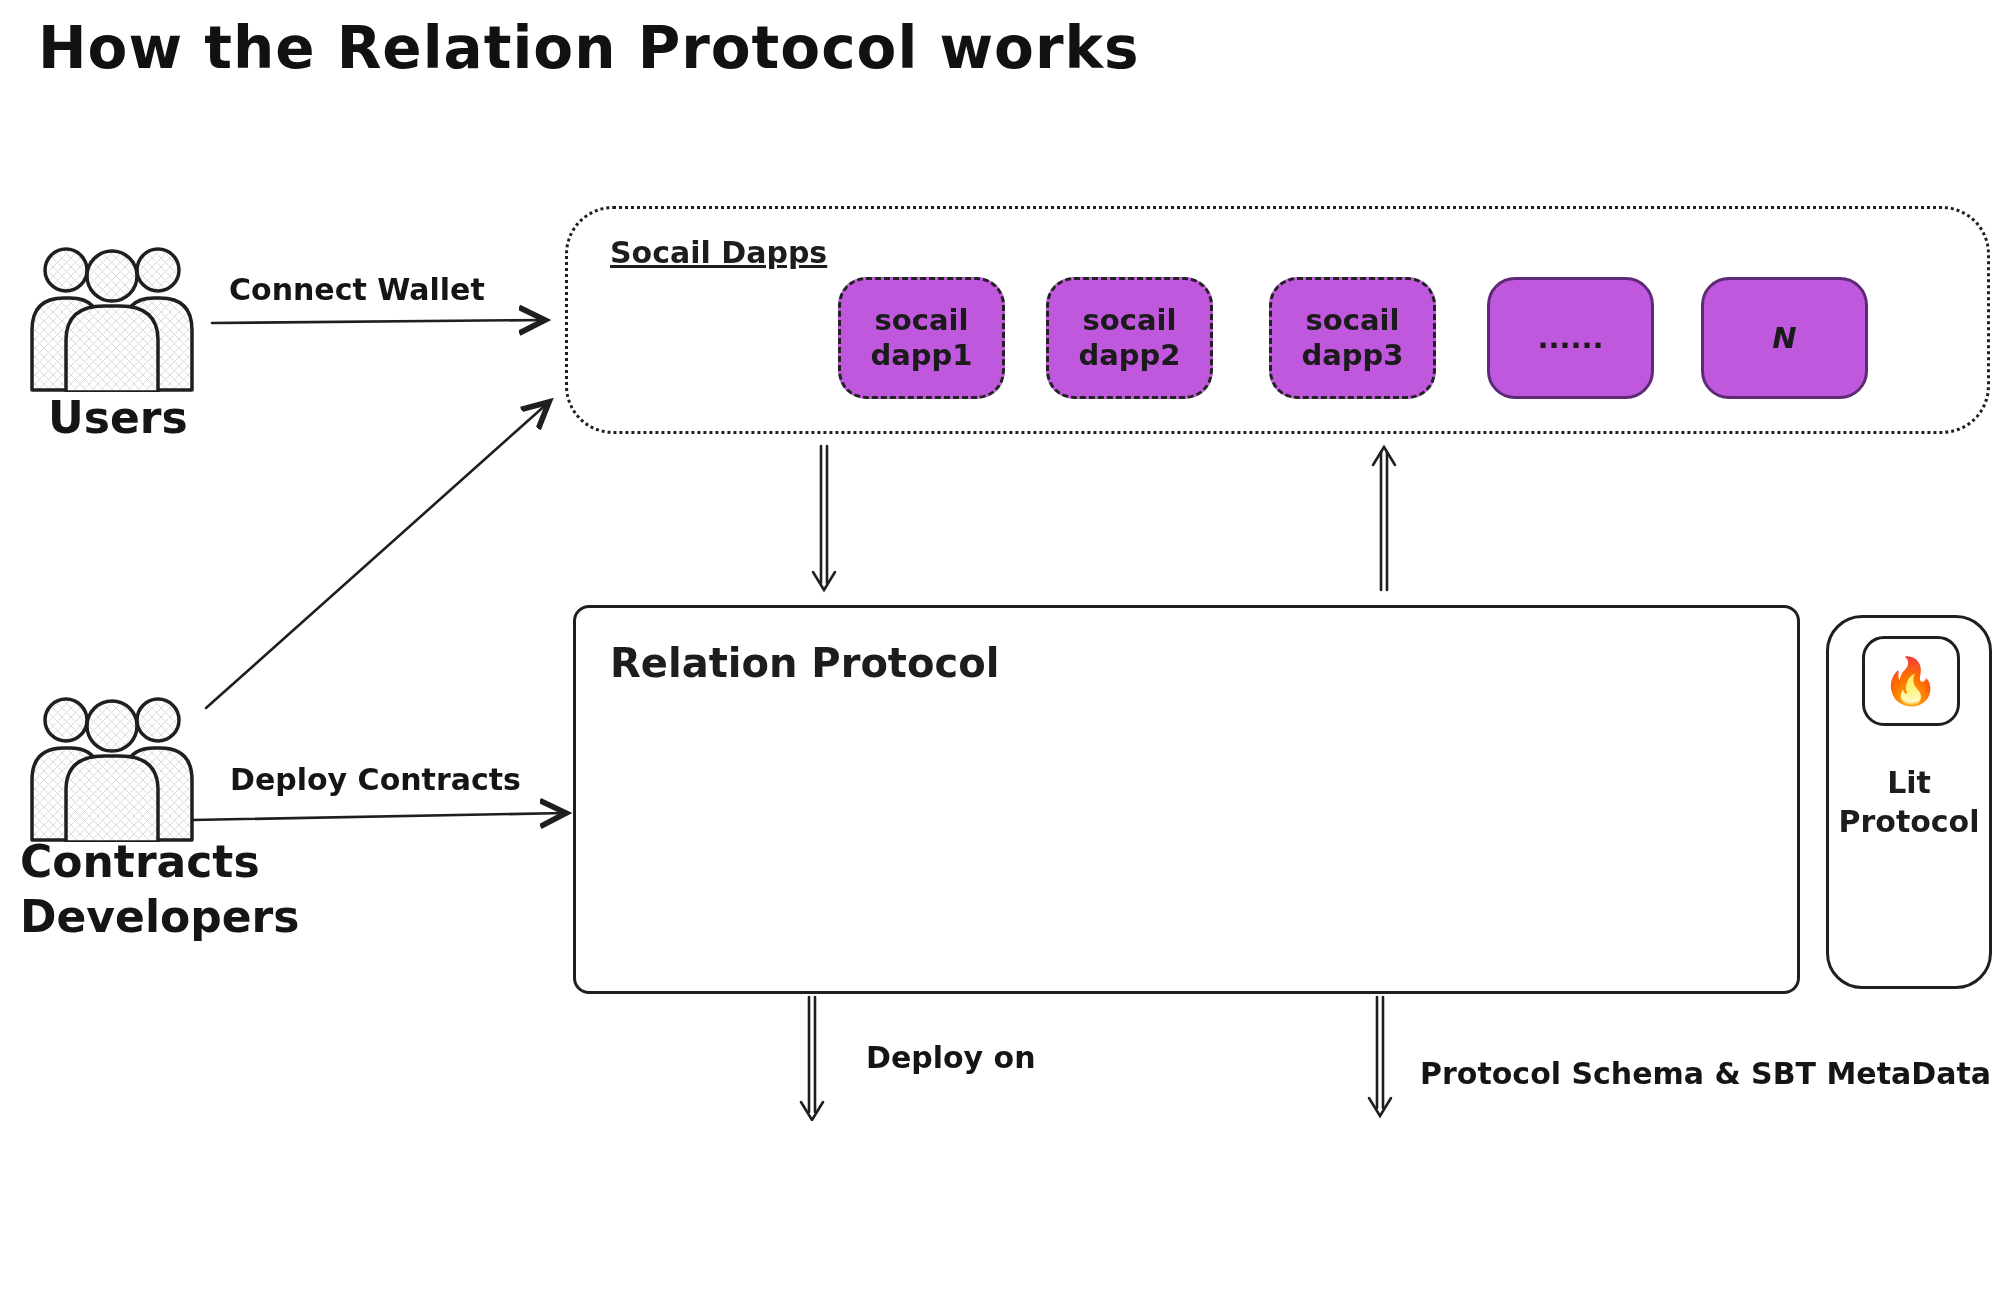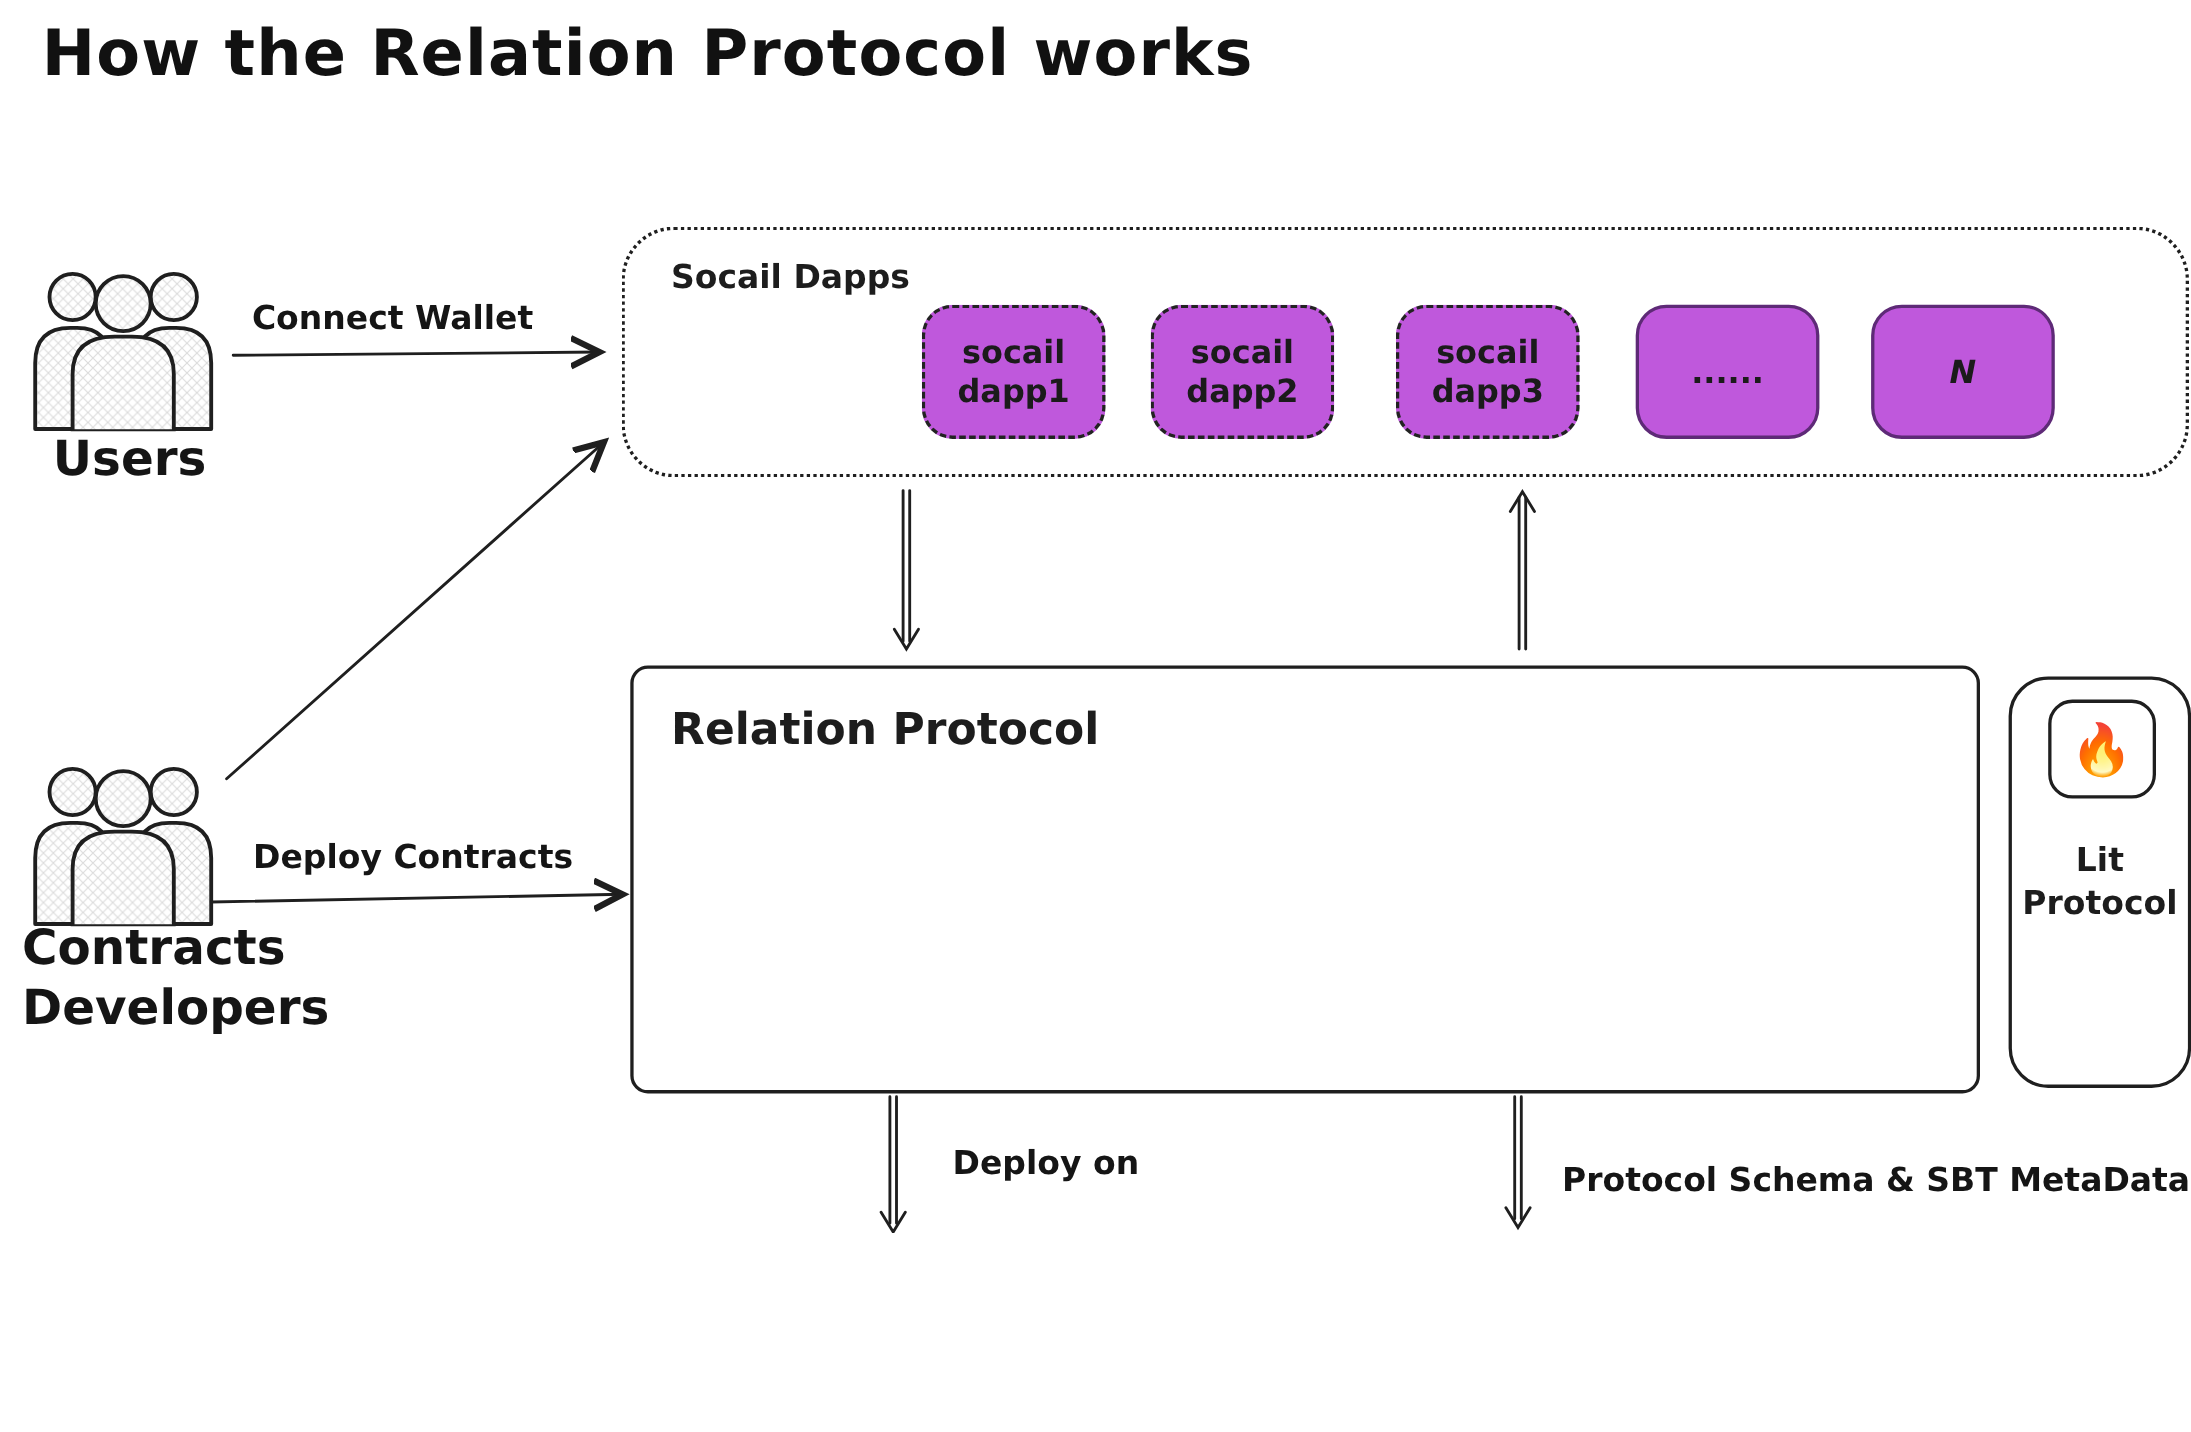--- a/index.html
+++ b/index.html
@@ -11,21 +11,21 @@
   .title{position:absolute;left:38px;top:14px;margin:0;font-size:58px;font-weight:700;letter-spacing:1px;color:#111;}
 
   .overlay{position:absolute;left:0;top:0;width:1992px;height:1302px;pointer-events:none;}
 
   .actor-label{position:absolute;font-size:44px;font-weight:700;color:#151515;line-height:1.25;}
 
   .edge-label{position:absolute;font-size:30px;font-weight:600;color:#151515;}
 
   .dapps-container{position:absolute;left:565px;top:206px;width:1425px;height:228px;
     border:3px dotted #1f1f1f;border-radius:48px;box-sizing:border-box;}
-  .dapps-title{position:absolute;left:42px;top:26px;font-size:30px;font-weight:600;}
+  .dapps-title{position:absolute;left:42px;top:26px;font-size:30px;font-weight:600;text-decoration:underline;}
   .dapp{position:absolute;top:68px;width:167px;height:122px;background:#bf58dc;border-radius:28px;
     display:flex;align-items:center;justify-content:center;text-align:center;
     font-size:29px;font-weight:600;color:#1b1b1b;box-sizing:border-box;line-height:1.2;}
   .dapp.dashed{border:3px dashed #222;}
   .dapp.solid{border:3px solid #5e2a77;}
   .dapp.n-box{font-style:italic;}
 
   .rp-box{position:absolute;left:573px;top:605px;width:1227px;height:389px;
     border:3px solid #1f1f1f;border-radius:16px;box-sizing:border-box;background:#fff;}
   .rp-title{position:absolute;left:34px;top:32px;font-size:40px;font-weight:600;}

